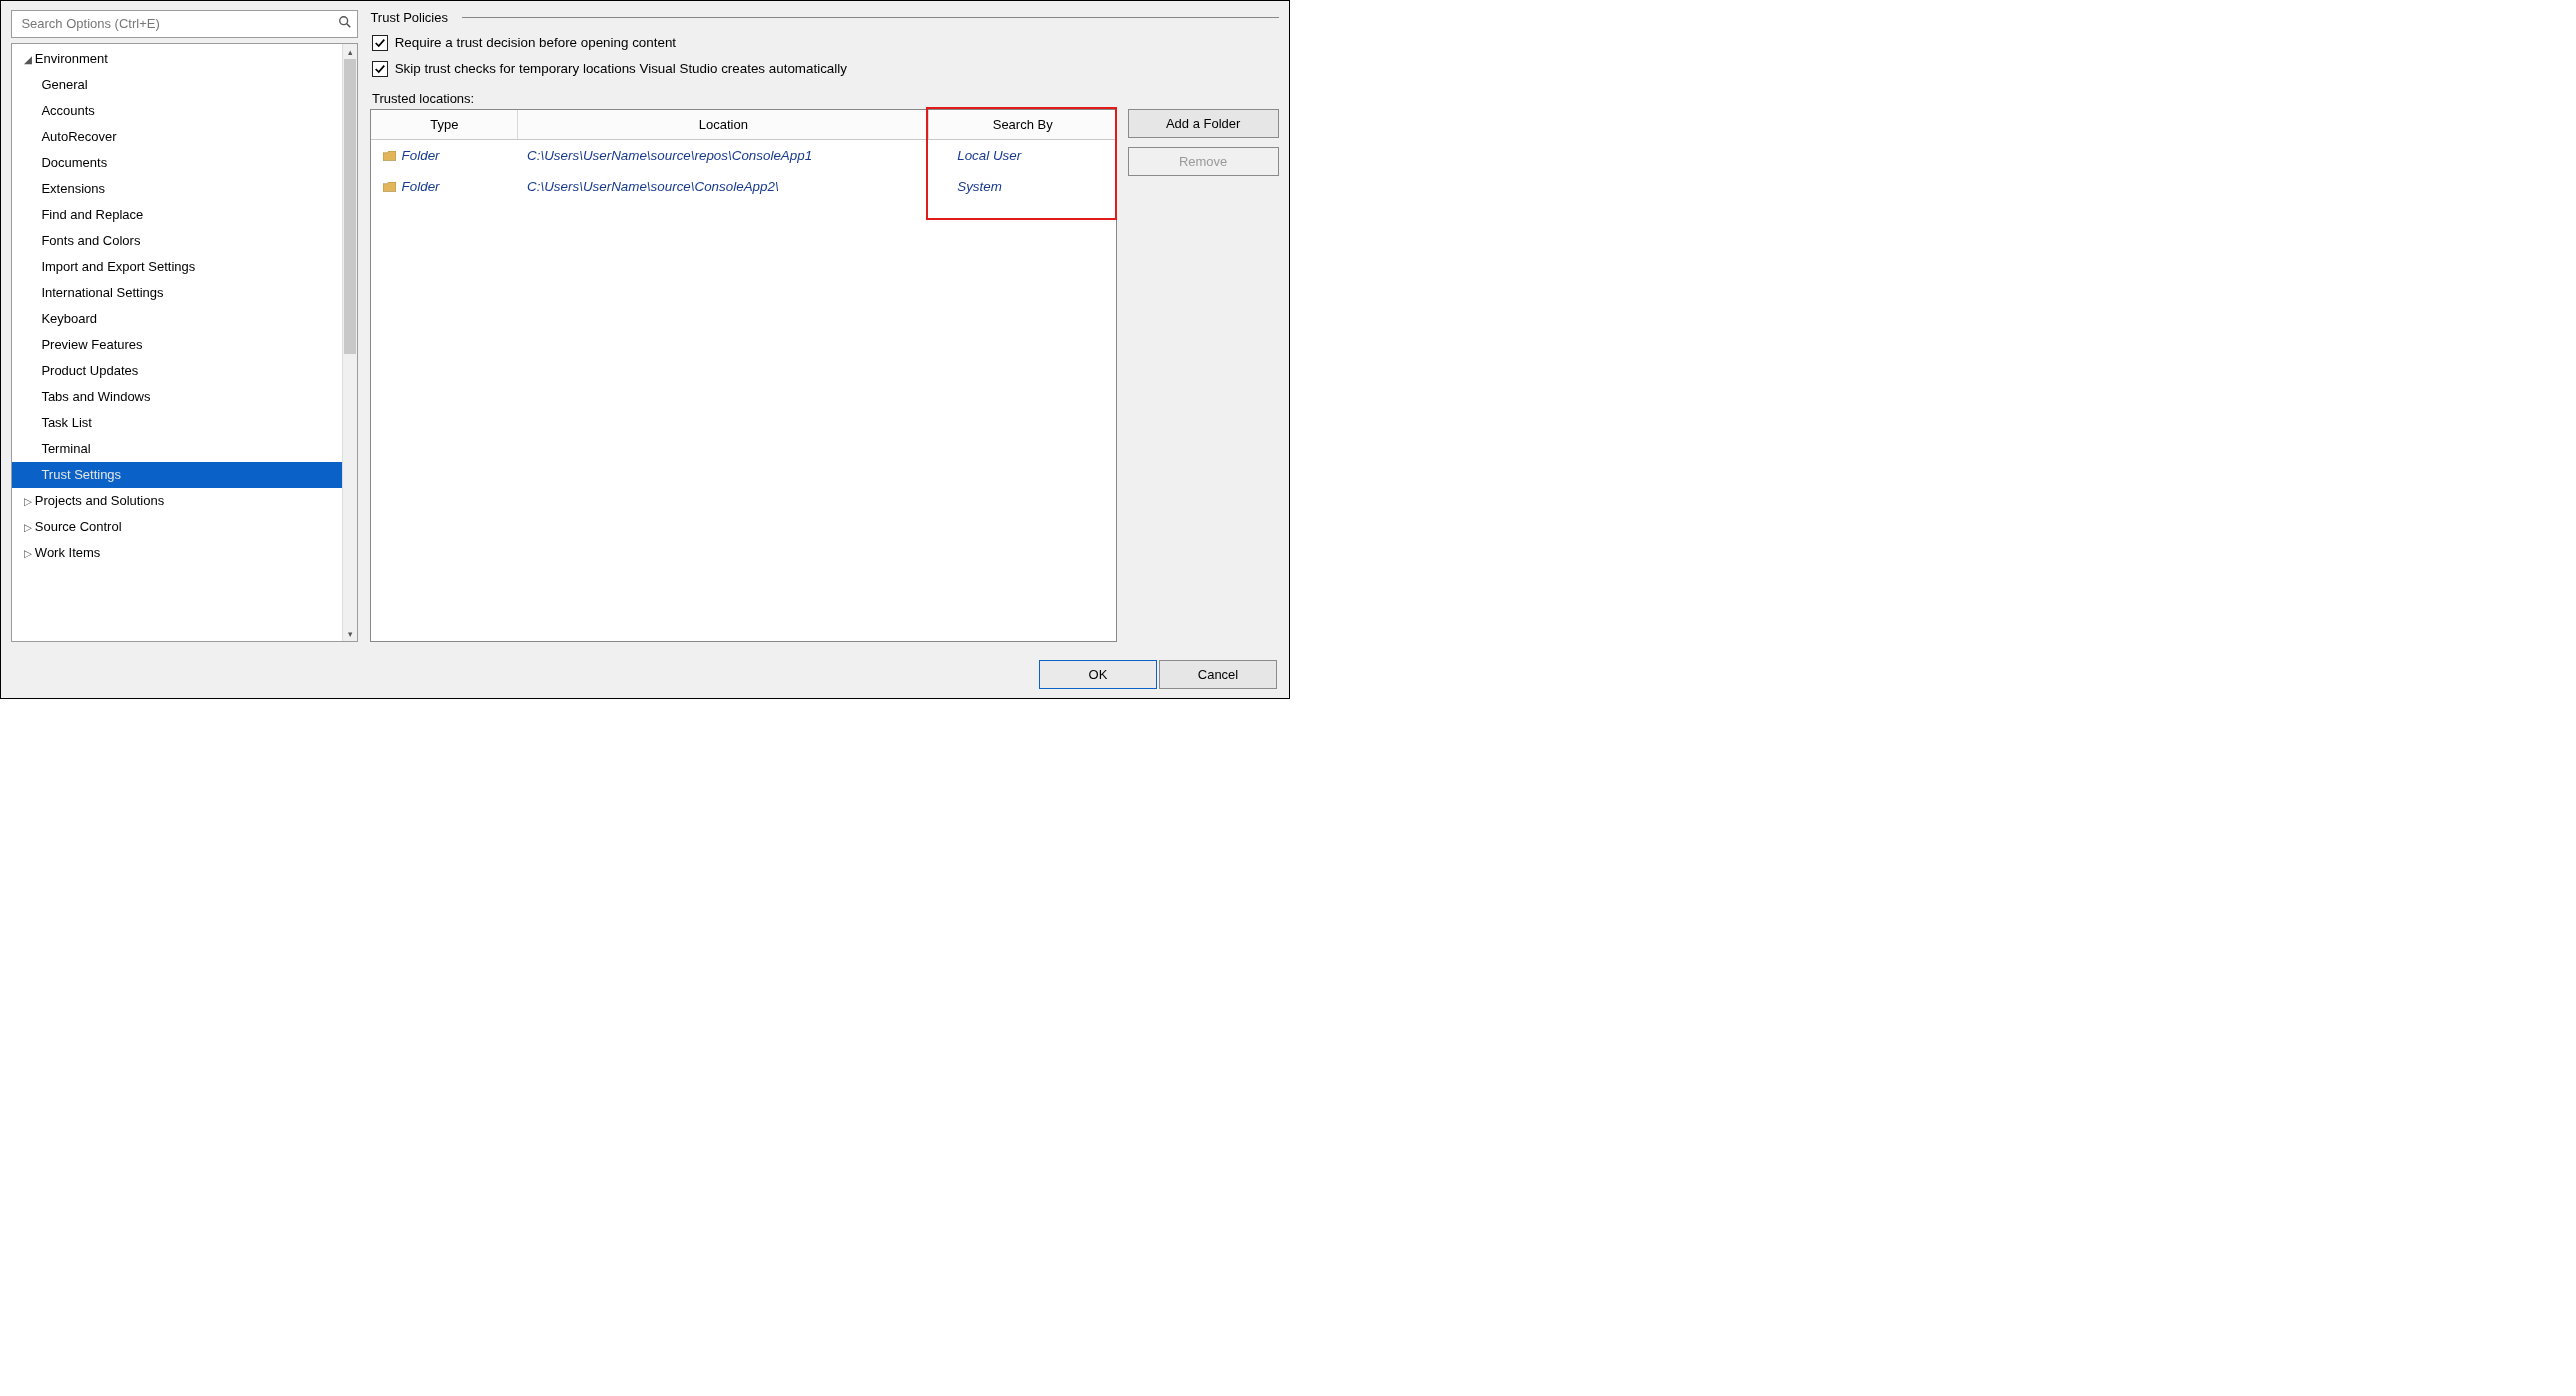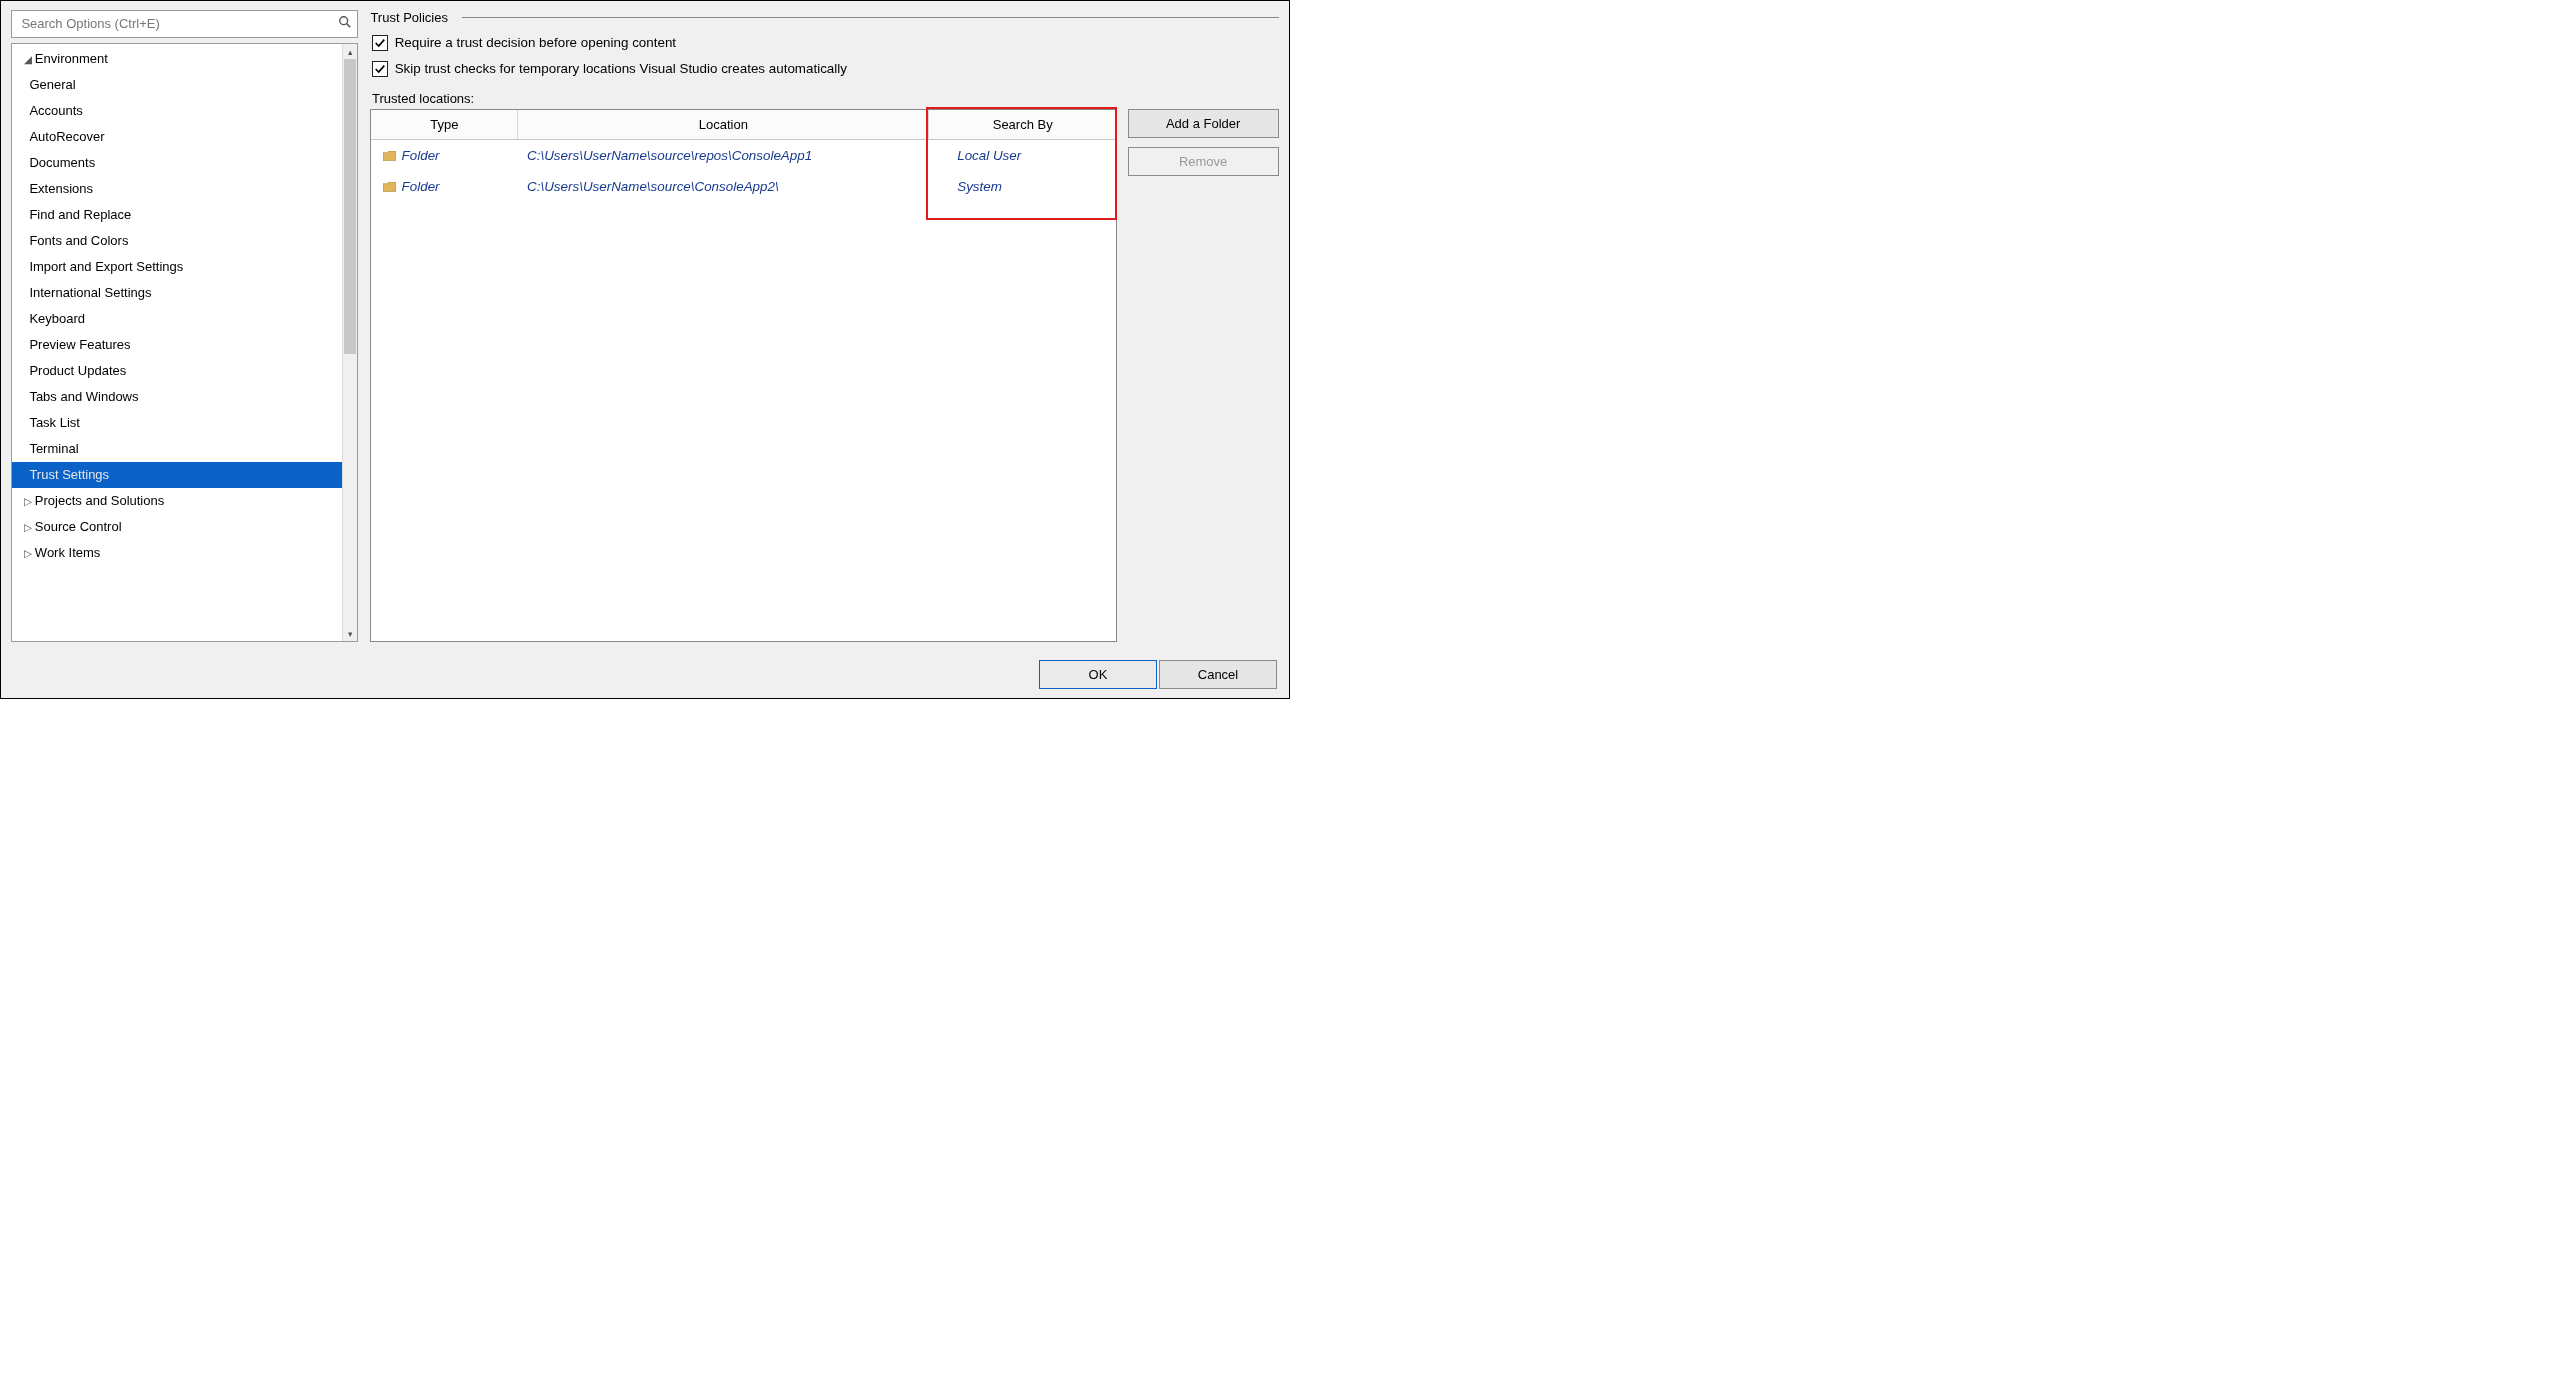--- a/index.html
+++ b/index.html
@@ -100,21 +100,21 @@
     cursor: pointer;
   }
   .tree-item .glyph {
     width: 10.4px;
     display: inline-block;
     text-align: center;
     font-size: 10.4px;
     color: #555;
     margin-right: 1.7px;
   }
-  .tree-item.child { padding-left: 17px; text-align: right; }
+  .tree-item.child { padding-left: 29px; text-align: right; }
   .tree-item.selected {
     background: #0a62c9;
     color: #e5e5e5;
   }
   .tree-scrollbar {
     position: absolute;
     right: 0; top: 0;
     width: 15.6px; height: 100%;
     background: #f0f0f0;
     border-left: 0.9px solid #ddd;

